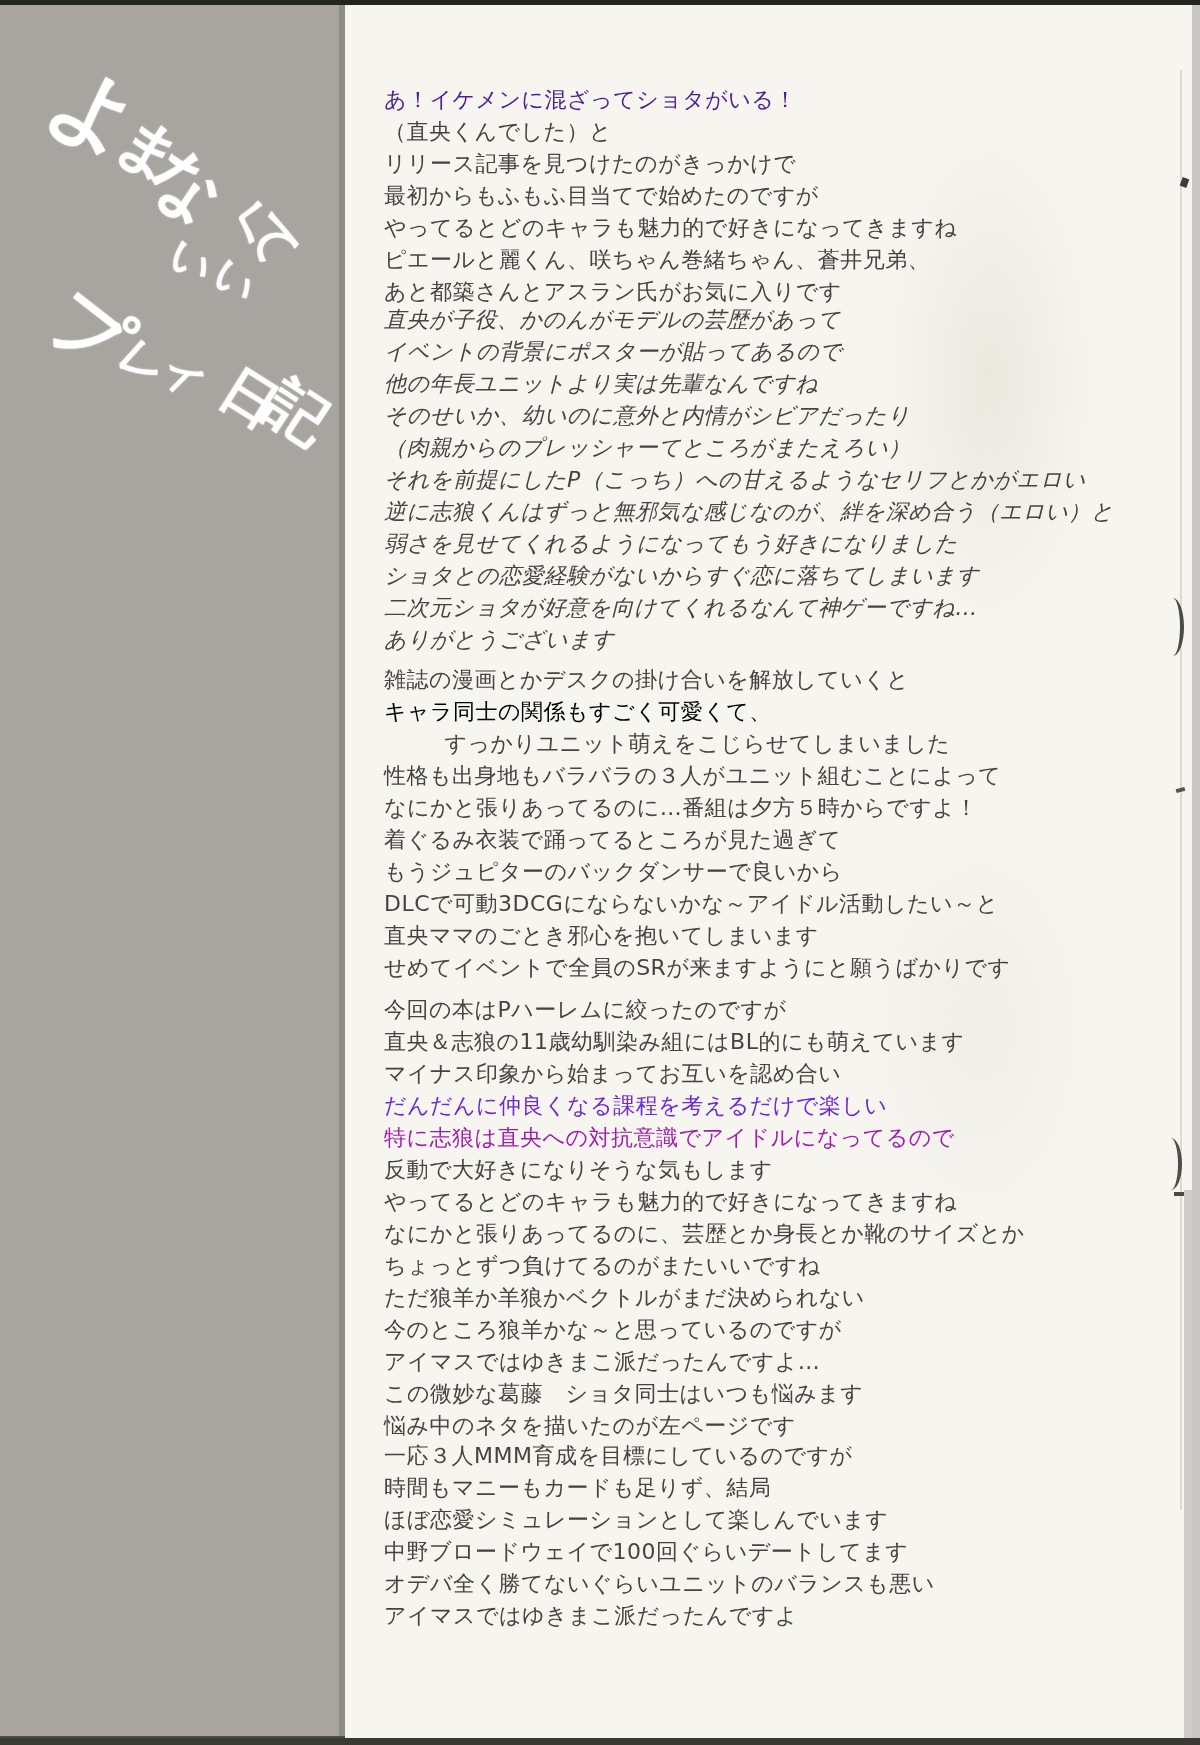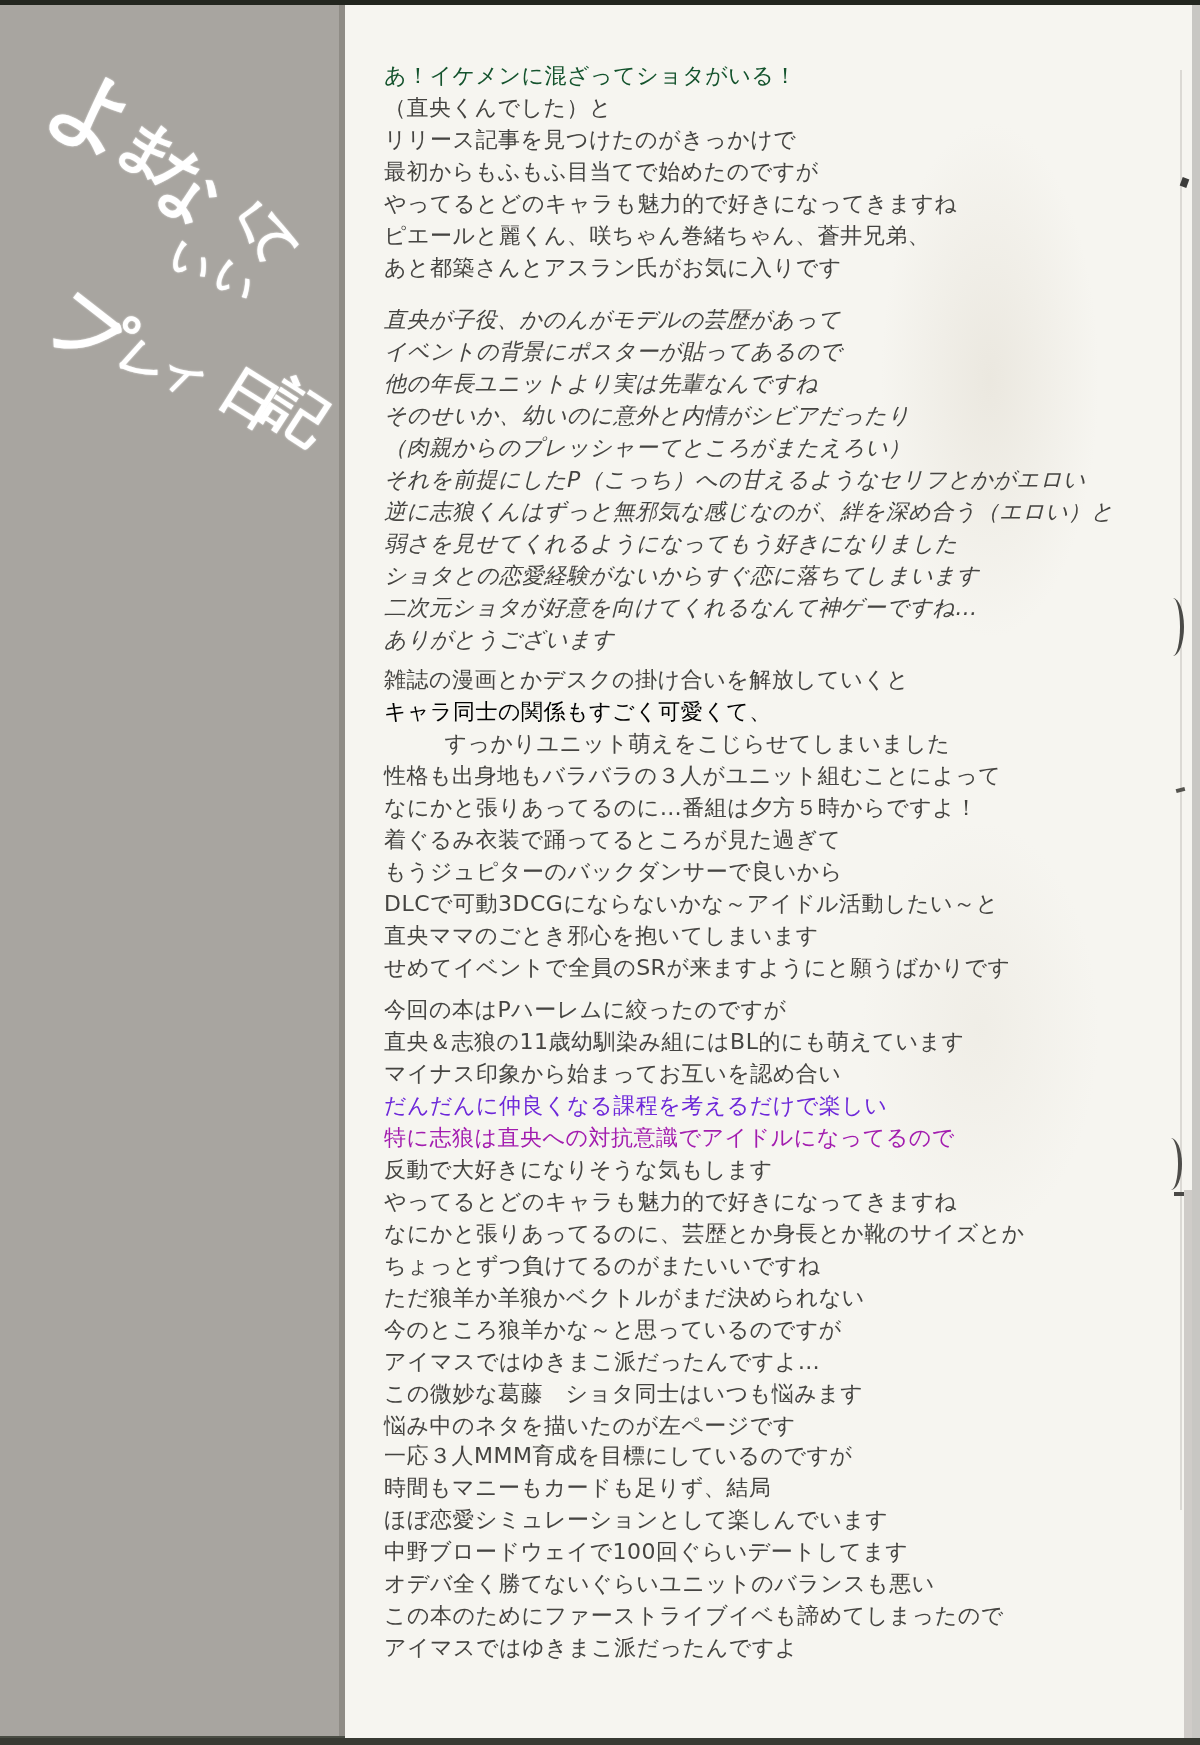--- a/index.html
+++ b/index.html
@@ -68,21 +68,21 @@
       <span class="hand-char" style="left: 164px; top: 356px; font-size: 40px; transform: rotate(45deg); color: rgb(255, 255, 255);">イ</span>
       <span class="hand-char" style="left: 222px; top: 370px; font-size: 56px; transform: rotate(32deg); color: rgb(255, 255, 255);">日</span>
       <span class="hand-char" style="left: 268px; top: 382px; font-size: 60px; transform: rotate(33deg); color: rgb(255, 255, 255);">記</span>
     </div>
 
   <div class="bleed1"></div>
   <div class="bleed2"></div>
 
   <div id="text-column">
       <div class="tblock" style="top: 60px;">
-        <div class="tline" style="color: #14532d;">あ！イケメンに混ざってショタがいる！</div>
+        <div class="tline" style="color: #4c1d95; margin-top: 24px;">あ！イケメンに混ざってショタがいる！</div>
         <div class="tline" style="color: rgb(69, 68, 65);">（直央くんでした）と</div>
         <div class="tline" style="color: rgb(69, 68, 65);">リリース記事を見つけたのがきっかけで</div>
         <div class="tline" style="color: rgb(69, 68, 65);">最初からもふもふ目当てで始めたのですが</div>
         <div class="tline" style="color: rgb(69, 68, 65);">やってるとどのキャラも魅力的で好きになってきますね</div>
         <div class="tline" style="color: rgb(69, 68, 65);">ピエールと麗くん、咲ちゃん巻緒ちゃん、蒼井兄弟、</div>
         <div class="tline" style="color: rgb(69, 68, 65);">あと都築さんとアスラン氏がお気に入りです</div>
       </div>
       <div class="tblock" style="top: 304px; font-style: italic;">
         <div class="tline" style="color: rgb(69, 68, 65);">直央が子役、かのんがモデルの芸歴があって</div>
         <div class="tline" style="color: rgb(69, 68, 65);">イベントの背景にポスターが貼ってあるので</div>
@@ -123,21 +123,20 @@
         <div class="tline" style="color: rgb(69, 68, 65);">アイマスではゆきまこ派だったんですよ…</div>
         <div class="tline" style="color: rgb(69, 68, 65);">この微妙な葛藤　ショタ同士はいつも悩みます</div>
         <div class="tline" style="color: rgb(69, 68, 65);">悩み中のネタを描いたのが左ページです</div>
       </div>
       <div class="tblock" style="top: 1440px;">
         <div class="tline" style="color: rgb(69, 68, 65);">一応３人MMM育成を目標にしているのですが</div>
         <div class="tline" style="color: rgb(69, 68, 65);">時間もマニーもカードも足りず、結局</div>
         <div class="tline" style="color: rgb(69, 68, 65);">ほぼ恋愛シミュレーションとして楽しんでいます</div>
         <div class="tline" style="color: rgb(69, 68, 65);">中野ブロードウェイで100回ぐらいデートしてます</div>
         <div class="tline" style="color: rgb(69, 68, 65);">オデバ全く勝てないぐらいユニットのバランスも悪い</div>
-        <div class="tline" style="color: rgb(69, 68, 65);">この本のためにファーストライブイベも諦めてしまったので</div>
         <div class="tline" style="color: rgb(69, 68, 65);">アイマスではゆきまこ派だったんですよ</div>
       </div>
     </div>
 
   <div class="page-crease"></div>
   <div class="edge-right-lower"></div>
   <div class="edge-right"></div>
   <div class="ink-dot1"></div>
   <div class="ink-curl1"></div>
   <div class="ink-dash1"></div>

